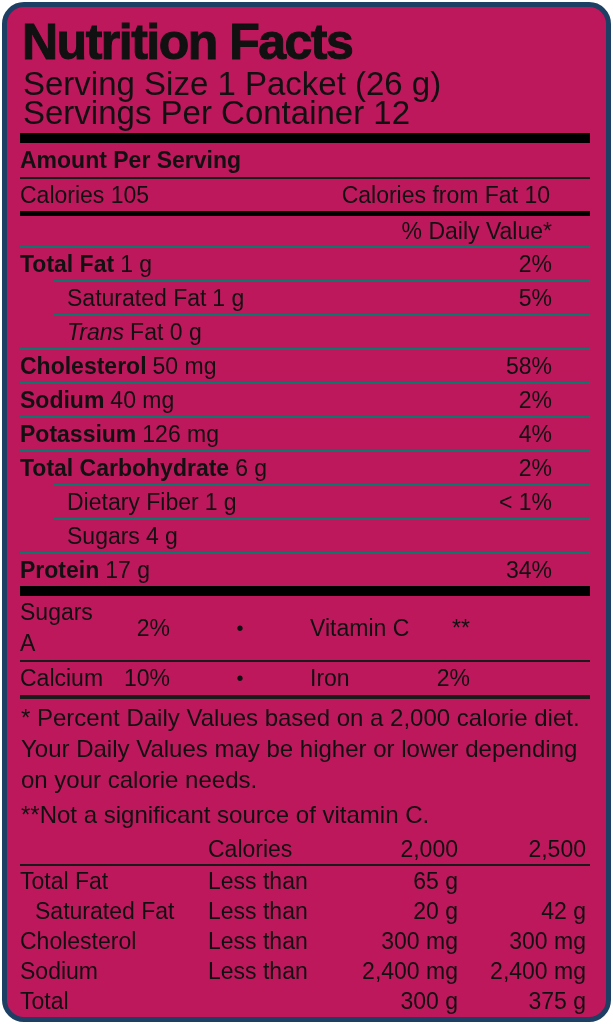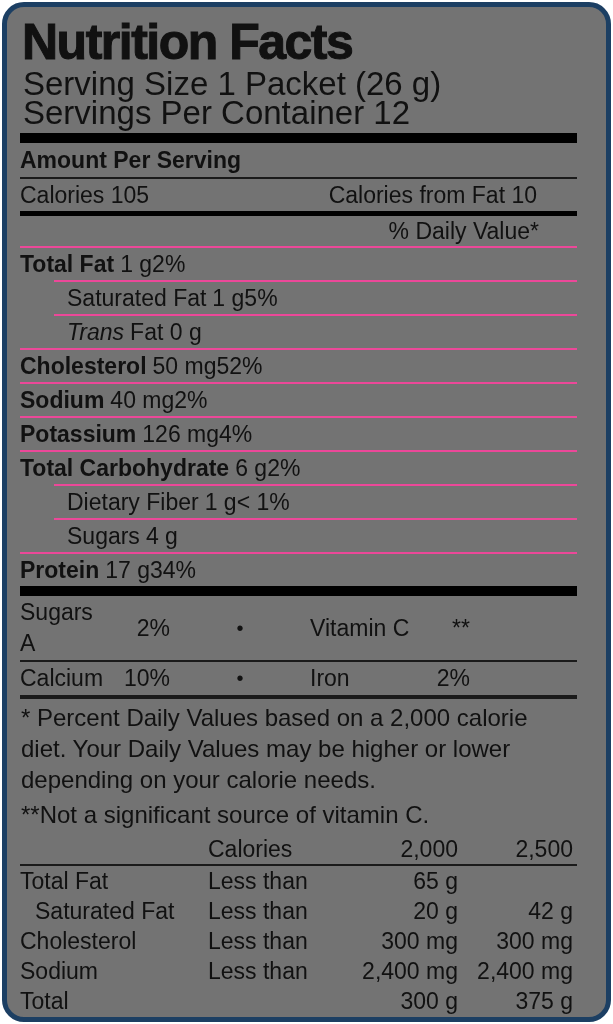--- a/index.html
+++ b/index.html
@@ -1,35 +1,35 @@
 <!DOCTYPE html>
 <html><head>
 <meta charset="utf-8">
 <style>
   html,body{margin:0;padding:0;background:#ffffff;}
   body{width:613px;height:1024px;position:relative;font-family:"Liberation Sans",sans-serif;color:#111;}
   .label{
     position:absolute;left:2px;top:2px;right:2px;bottom:2px;
-    border:5px solid #1c3f63;border-radius:22px;background:#737373;
-    box-sizing:border-box;padding:10px 29px 6px 13px;overflow:hidden;
+    border:5px solid #1c3f63;border-radius:22px;background:#be185d;
+    box-sizing:border-box;padding:10px 16px 6px 13px;overflow:hidden;
   }
   .title{
     font-size:50px;font-weight:bold;letter-spacing:-1.5px;line-height:50px;
     -webkit-text-stroke:1px #111;margin:0 0 2px 2px;
   }
   .serving{font-size:33px;line-height:29px;margin-left:3px;}
   .bar-thick{height:10px;background:#000;margin-top:6px;}
   .bar-med{height:5px;background:#000;}
   .bar-thin{height:2px;background:#1a1a1a;}
   .aps{font-size:23px;font-weight:bold;line-height:32px;padding:1px 0;}
   .cal-row{display:flex;justify-content:space-between;font-size:23px;font-weight:normal;
     line-height:30px;border-top:2px solid #1a1a1a;padding:1px 40px 1px 0;}
   .dv-head{font-size:23px;font-weight:normal;text-align:right;line-height:30px;padding-right:38px;}
-  .nrow{display:flex;font-size:23px;line-height:30px;
-    border-top:2px solid #ec4899;padding:1px 0 1px 0;}
+  .nrow{display:flex;justify-content:space-between;font-size:23px;line-height:30px;
+    border-top:2px solid #0f766e;padding:1px 0 1px 0;}
   .nrow .amount{font-weight:normal;margin-left:6px;}
   .nrow .nname{font-weight:bold;}
   .nrow.lvl1{margin-left:34px;padding-left:13px;}
   .nrow.lvl1 .nname{font-weight:normal;}
   .nrow .italic{font-style:italic;}
   .nrow .dv{padding-right:38px;white-space:nowrap;}
   .nrow.lvl1 .dv{padding-right:38px;}
   .left-group{white-space:nowrap;}
   .vit-row{display:grid;grid-template-columns:92px 58px 140px 102px 58px 1fr;
     font-size:23px;line-height:31px;padding:1px 0;align-items:center;}
@@ -75,21 +75,21 @@
   <div class="nrow lvl1">
     <span class="left-group"><span class="nname">Saturated Fat</span><span class="amount">1 g</span></span>
     <span class="dv">5%</span>
   </div>
   <div class="nrow lvl1">
     <span class="left-group"><span class="nname italic">Trans</span><span class="amount">Fat 0 g</span></span>
     <span class="dv"></span>
   </div>
   <div class="nrow">
     <span class="left-group"><span class="nname">Cholesterol</span><span class="amount">50 mg</span></span>
-    <span class="dv">52%</span>
+    <span class="dv">58%</span>
   </div>
   <div class="nrow">
     <span class="left-group"><span class="nname">Sodium</span><span class="amount">40 mg</span></span>
     <span class="dv">2%</span>
   </div>
   <div class="nrow">
     <span class="left-group"><span class="nname">Potassium</span><span class="amount">126 mg</span></span>
     <span class="dv">4%</span>
   </div>
   <div class="nrow">

